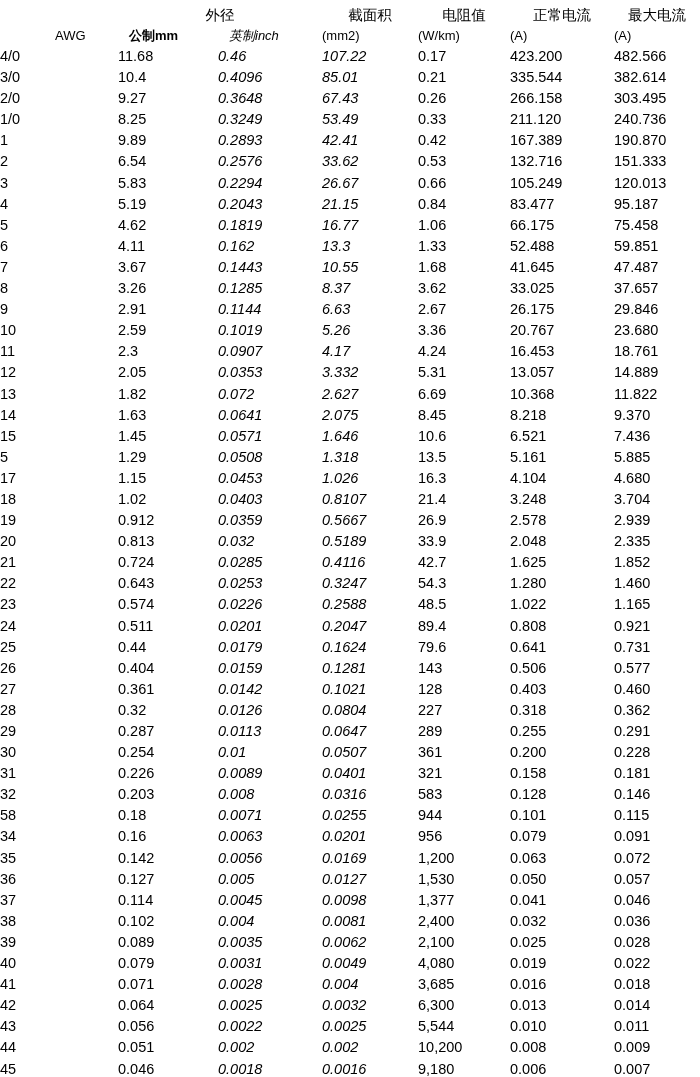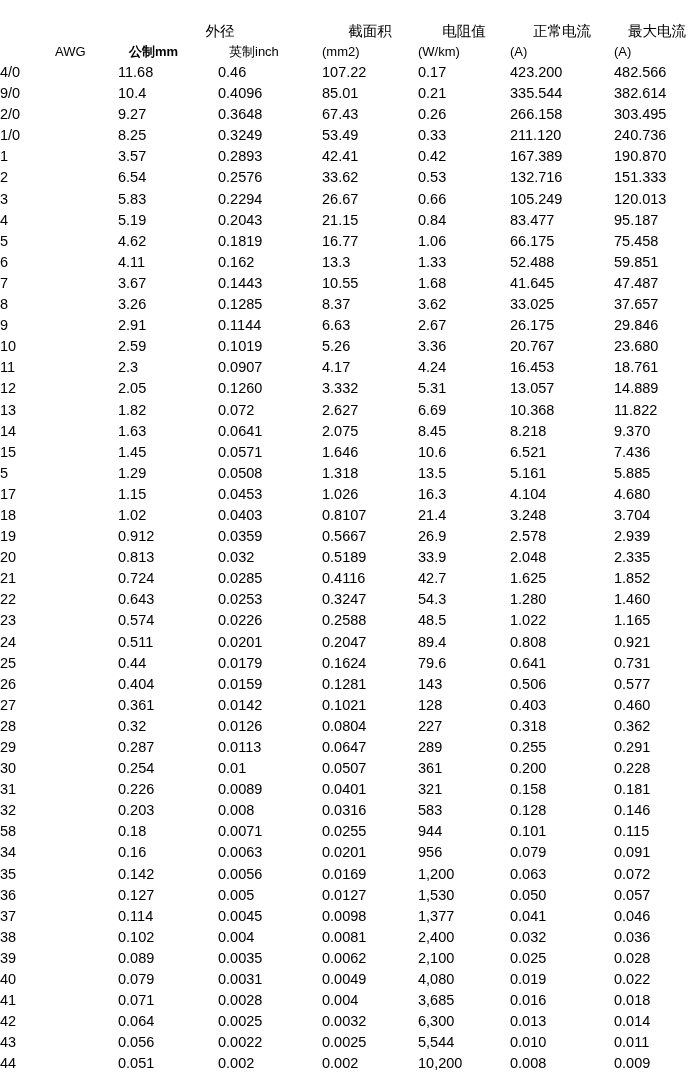--- a/index.html
+++ b/index.html
@@ -12,21 +12,21 @@
     height: 1077px;
     font-family: "Liberation Sans", sans-serif;
     color: #000000;
     overflow: hidden;
   }
   .sheet {
     width: 651px;
     height: 1077px;
     position: relative;
     box-sizing: border-box;
-    padding: 22px 0 0 0;
+    padding: 6px 0 0 0;
   }
   table.awg {
     width: 700px;
     border-collapse: collapse;
     table-layout: fixed;
   }
   table.awg td, table.awg th {
     padding: 0;
     margin: 0;
     font-weight: normal;
@@ -68,22 +68,22 @@
   }
   
   tr.data td {
     font-size: 14.5px;
     height: 21.1px;
     line-height: 21.1px;
     text-align: left;
   }
   td.col0 { padding-left: 36px; }
   td.col1 { padding-left: 11px; }
-  td.col2 { padding-left: 11px; }
-  td.col3 { padding-left: 11px; }
+  td.col2 { padding-left: 11px; font-style: italic; }
+  td.col3 { padding-left: 11px; font-style: italic; }
   td.col4 { padding-left: 7px; }
   td.col5 { padding-left: 12px; }
   td.col6 { padding-left: 13px; }
 
   
   .h-outer { padding-left: 0; }
   .h-area  { padding-left: 0; }
   .h-res   { padding-left: 0; }
   .h-norm  { padding-left: 0; }
   .h-max   { padding-left: 0; }
@@ -127,21 +127,21 @@
         <tr class="data">
           <td class="col0">4/0</td>
           <td class="col1">11.68</td>
           <td class="col2">0.46</td>
           <td class="col3">107.22</td>
           <td class="col4">0.17</td>
           <td class="col5">423.200</td>
           <td class="col6">482.566</td>
         </tr>
         <tr class="data">
-          <td class="col0">9/0</td>
+          <td class="col0">3/0</td>
           <td class="col1">10.4</td>
           <td class="col2">0.4096</td>
           <td class="col3">85.01</td>
           <td class="col4">0.21</td>
           <td class="col5">335.544</td>
           <td class="col6">382.614</td>
         </tr>
         <tr class="data">
           <td class="col0">2/0</td>
           <td class="col1">9.27</td>
@@ -155,21 +155,21 @@
           <td class="col0">1/0</td>
           <td class="col1">8.25</td>
           <td class="col2">0.3249</td>
           <td class="col3">53.49</td>
           <td class="col4">0.33</td>
           <td class="col5">211.120</td>
           <td class="col6">240.736</td>
         </tr>
         <tr class="data">
           <td class="col0">1</td>
-          <td class="col1">3.57</td>
+          <td class="col1">9.89</td>
           <td class="col2">0.2893</td>
           <td class="col3">42.41</td>
           <td class="col4">0.42</td>
           <td class="col5">167.389</td>
           <td class="col6">190.870</td>
         </tr>
         <tr class="data">
           <td class="col0">2</td>
           <td class="col1">6.54</td>
           <td class="col2">0.2576</td>
@@ -255,21 +255,21 @@
           <td class="col1">2.3</td>
           <td class="col2">0.0907</td>
           <td class="col3">4.17</td>
           <td class="col4">4.24</td>
           <td class="col5">16.453</td>
           <td class="col6">18.761</td>
         </tr>
         <tr class="data">
           <td class="col0">12</td>
           <td class="col1">2.05</td>
-          <td class="col2">0.1260</td>
+          <td class="col2">0.0353</td>
           <td class="col3">3.332</td>
           <td class="col4">5.31</td>
           <td class="col5">13.057</td>
           <td class="col6">14.889</td>
         </tr>
         <tr class="data">
           <td class="col0">13</td>
           <td class="col1">1.82</td>
           <td class="col2">0.072</td>
           <td class="col3">2.627</td>

